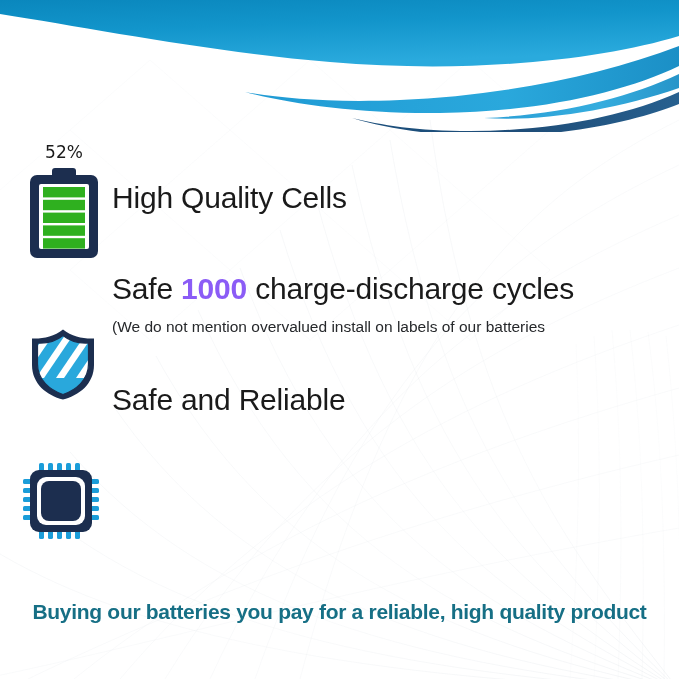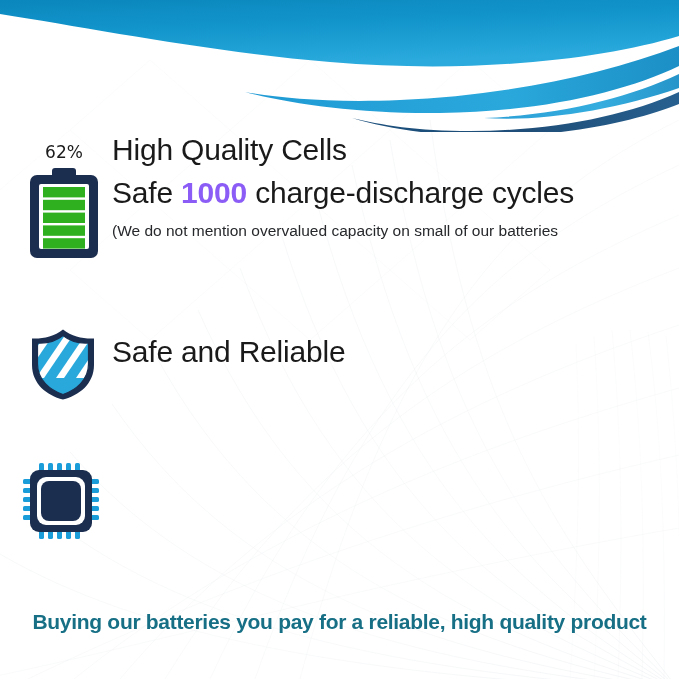--- a/index.html
+++ b/index.html
@@ -66,20 +66,21 @@
   }
 
   .h-line {
     font-family: "Liberation Sans", sans-serif;
     font-size: 30px;
     font-weight: 400;
     color: #1a1a1a;
     line-height: 43px;
     white-space: nowrap;
     letter-spacing: -0.2px;
+    margin-top: 48px;
   }
   .h-line .accent {
     color: #8b5cf6;
     font-weight: 700;
   }
   .sub-line {
     font-family: "Liberation Sans", sans-serif;
     font-size: 15.5px;
     font-weight: 400;
     color: #26282b;
@@ -100,21 +101,20 @@
     left: 0;
     top: 596px;
     width: 679px;
     text-align: center;
     font-family: "Liberation Sans", sans-serif;
     font-size: 21px;
     font-weight: 700;
     color: #166f85;
     line-height: 31px;
     letter-spacing: -0.3px;
-    margin-top: 10px;
   }
 
   .icon-svg { display: block; }
 </style>
 </head>
 <body>
 
 <div id="page">
 
   <svg class="mesh" width="679" height="679" viewBox="0 0 679 679" aria-hidden="true">
@@ -214,21 +214,21 @@
 
       <path d="M 679 92
                C 626 116, 552 131, 470 131
                C 418 131, 380 125, 352 118
                C 392 130, 448 138, 510 136
                C 586 133, 644 118, 679 104 Z" fill="url(#wave3)"></path>
     </svg>
   </div>
 
   <div class="battery-block">
-    <div class="battery-pct">62%</div>
+    <div class="battery-pct">52%</div>
     <svg class="icon-svg" style="position:absolute;left:6px;top:26px;" width="72" height="92" viewBox="0 0 72 92" aria-hidden="true">
 
       <rect x="24" y="0" width="24" height="10" rx="3" fill="#1c2e4f"></rect>
 
       <rect x="2" y="7" width="68" height="83" rx="7" fill="#1c2e4f"></rect>
 
       <rect x="11" y="16" width="50" height="65" rx="2" fill="#ffffff"></rect>
 
       <rect x="15" y="19" width="42" height="10.4" fill="#2fb01f"></rect>
       <rect x="15" y="31.8" width="42" height="10.4" fill="#2fb01f"></rect>
@@ -239,21 +239,21 @@
   </div>
 
   <div class="textcol" style="top:128px;">
     <div class="h-line">High Quality Cells</div>
 
     <div class="h-line"><span>Safe </span><span class="accent">1000</span><span> charge-discharge cycles</span></div>
 
 
     <div style="height:6px;"></div>
 
-    <div class="sub-line">(We do not mention overvalued capacity on small of our batteries</div>
+    <div class="sub-line">(We do not mention overvalued install on labels of our batteries</div>
   </div>
 
   <div style="position:absolute;left:28px;top:328px;width:70px;height:72px;">
     <svg class="icon-svg" width="70" height="72" viewBox="0 0 70 72" aria-hidden="true">
       <defs>
         <clipPath id="shieldInner">
           <path d="M 35 7.5
                    C 27 14, 17 15.5, 9.5 15
                    L 9.5 36
                    C 9.5 52, 22 62, 35 66.5

